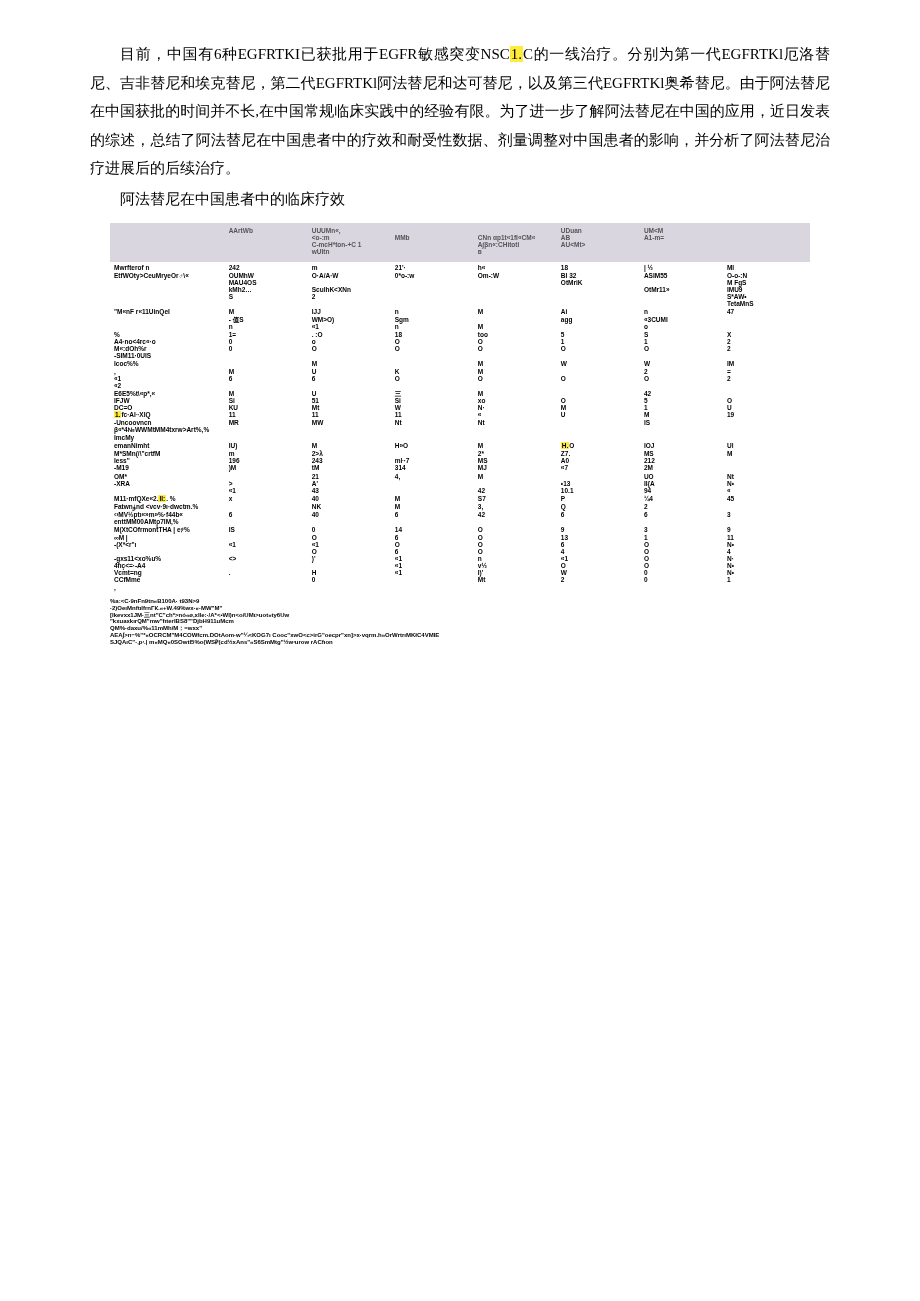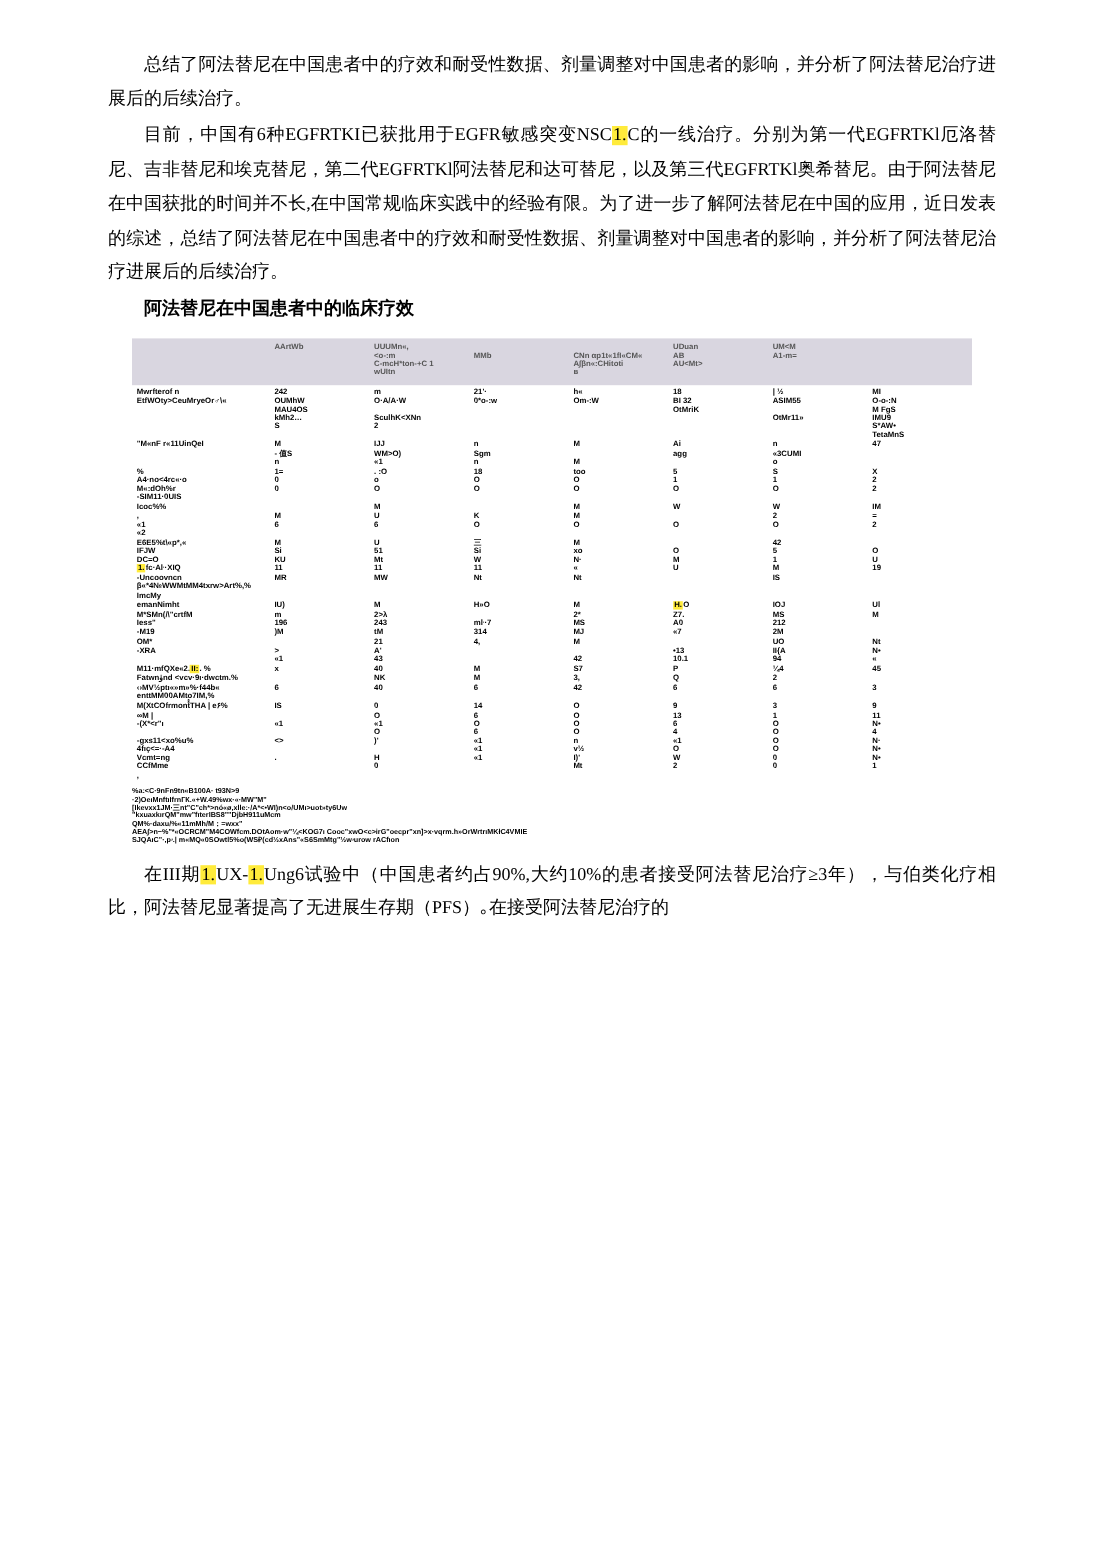--- a/index.html
+++ b/index.html
@@ -22,21 +22,20 @@
     margin: 0 0 2px 0;
     text-align: justify;
   }
   .hl {
     background: #ffeb3b;
     padding: 0 1px;
   }
   .section-title {
     text-indent: 2em;
     margin: 0 0 2px 0;
-    font-weight: bold;
   }
   .table-wrap {
     margin: 10px 20px 10px 20px;
     font-family: Arial, "Helvetica Neue", sans-serif;
     font-size: 7px;
     line-height: 1.1;
     color: #000;
   }
   .table-head {
     background: #d9d6e0;
@@ -73,21 +72,20 @@
     line-height: 1.15;
     word-break: break-all;
   }
   .footnotes div { margin-bottom: 0; }
 </style>
 </head>
 <body>
 
 <div class="page">
 
-  <p class="para">总结了阿法替尼在中国患者中的疗效和耐受性数据、剂量调整对中国患者的影响，并分析了阿法替尼治疗进展后的后续治疗。</p>
 
 
 
   <p class="para">
     <span>目前，中国有6种EGFRTKI已获批用于EGFR敏感突变NSC</span><span class="hl">1.</span><span>C的一线治疗。分别为第一代EGFRTKl厄洛替尼、吉非替尼和埃克替尼，第二代EGFRTKl阿法替尼和达可替尼，以及第三代EGFRTKl奥希替尼。由于阿法替尼在中国获批的时间并不长,在中国常规临床实践中的经验有限。为了进一步了解阿法替尼在中国的应用，近日发表的综述，总结了阿法替尼在中国患者中的疗效和耐受性数据、剂量调整对中国患者的影响，并分析了阿法替尼治疗进展后的后续治疗。</span>
   </p>
 
   <p class="section-title">阿法替尼在中国患者中的临床疗效</p>
 
   <div class="table-wrap">
@@ -429,17 +427,14 @@
         <div>%a:&lt;C·9nFn9tn«B100A·         t93N&gt;9</div>
         <div>·2)OeıMnftıIfrnГК.«+W.49%wx·«·MW"M"</div>
         <div>[Ikevxx1JM·三nt"C"ch*&gt;nó«ø,xlle:·/A*&lt;•WI)n&lt;o/UMı&gt;uot»ty6Uw</div>
         <div>"kxuaxkırQM"mw"fıterIBS8""DjbH911uMcm</div>
         <div>QM%·daxu/%«11mMh/M：=wxx"</div>
         <div>AEA∫&gt;n−%"*«OCRCM"M4COWfcm.DOtAom·w"¼&lt;KOG7ı                 Cooc"xwO&lt;c&gt;irG"oecpr"xn]&gt;x·vqrm.h»OrWrtrıMKłC4VMIE</div>
         <div>SJQAıC"·,pۥ.| m«MQ«0SOwtl5%o(WS₽(cd½xAns"«S6SmMtg"½wۥurow                                                               rACfıon</div>
       </div>
   </div>
 
-  <p class="para">
-    <span>在III期</span><span class="hl">1.</span><span>UX-</span><span class="hl">1.</span><span>Ung6试验中（中国患者约占90%,大约10%的患者接受阿法替尼治疗≥3年），与伯类化疗相比，阿法替尼显著提高了无进展生存期（PFS）｡在接受阿法替尼治疗的</span>
-  </p>
 
 </div>
 
 </body></html>

